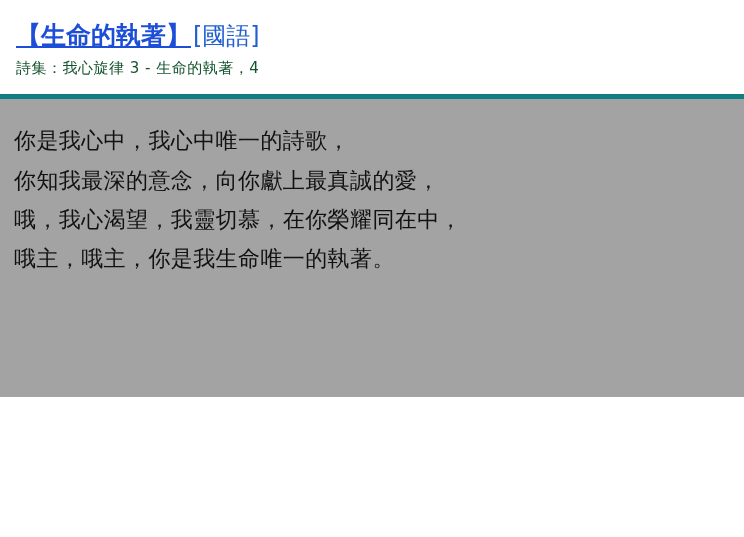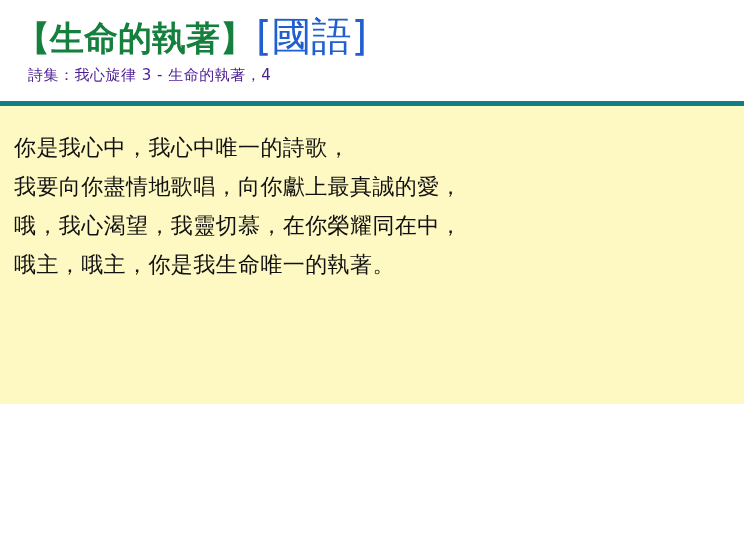--- a/index.html
+++ b/index.html
@@ -25,47 +25,47 @@
     background: #ffffff;
     padding: 14px 0 6px 16px;
   }
   .title-line {
     white-space: nowrap;
     line-height: 1.1;
     font-size: 34px;
     font-weight: bold;
   }
   .title-main {
-    color: #15803d;
+    color: #1d4ed8;
     font-weight: bold;
-    font-size: 34px;
+    font-size: 25px;
     letter-spacing: 0px;
+    text-decoration: underline;
   }
   .title-lang {
     color: #1f5fd0;
     font-weight: normal;
-    font-size: 40px;
+    font-size: 24px;
     margin-left: 2px;
   }
   .subtitle {
     margin-top: 8px;
-    color: #4c1d95;
+    color: #14532d;
     font-size: 15px;
     letter-spacing: 0.5px;
-    margin-left: 12px;
   }
   .divider {
     height: 5px;
     background: #117f82;
     width: 100%;
     margin-top: 10px;
   }
   
   .lyrics {
-    background: #fef9c3;
+    background: #a3a3a3;
     padding: 22px 0 20px 14px;
     height: 298px;
     box-sizing: border-box;
   }
   .lyric-line {
     font-size: 22px;
     color: #111111;
     line-height: 1.78;
     white-space: nowrap;
     letter-spacing: 0.4px;
@@ -80,18 +80,18 @@
     <div class="title-line">
       <span class="title-main">【生命的執著】</span><span class="title-lang">[國語]</span>
     </div>
     <div class="subtitle">詩集：我心旋律 3 - 生命的執著，4</div>
   </div>
 
   <div class="divider"></div>
 
   <div class="lyrics">
     <div class="lyric-line">你是我心中，我心中唯一的詩歌，</div>
-    <div class="lyric-line">我要向你盡情地歌唱，向你獻上最真誠的愛，</div>
+    <div class="lyric-line">你知我最深的意念，向你獻上最真誠的愛，</div>
     <div class="lyric-line">哦，我心渴望，我靈切慕，在你榮耀同在中，</div>
     <div class="lyric-line">哦主，哦主，你是我生命唯一的執著。</div>
   </div>
 
 </div>
 
 </body></html>

